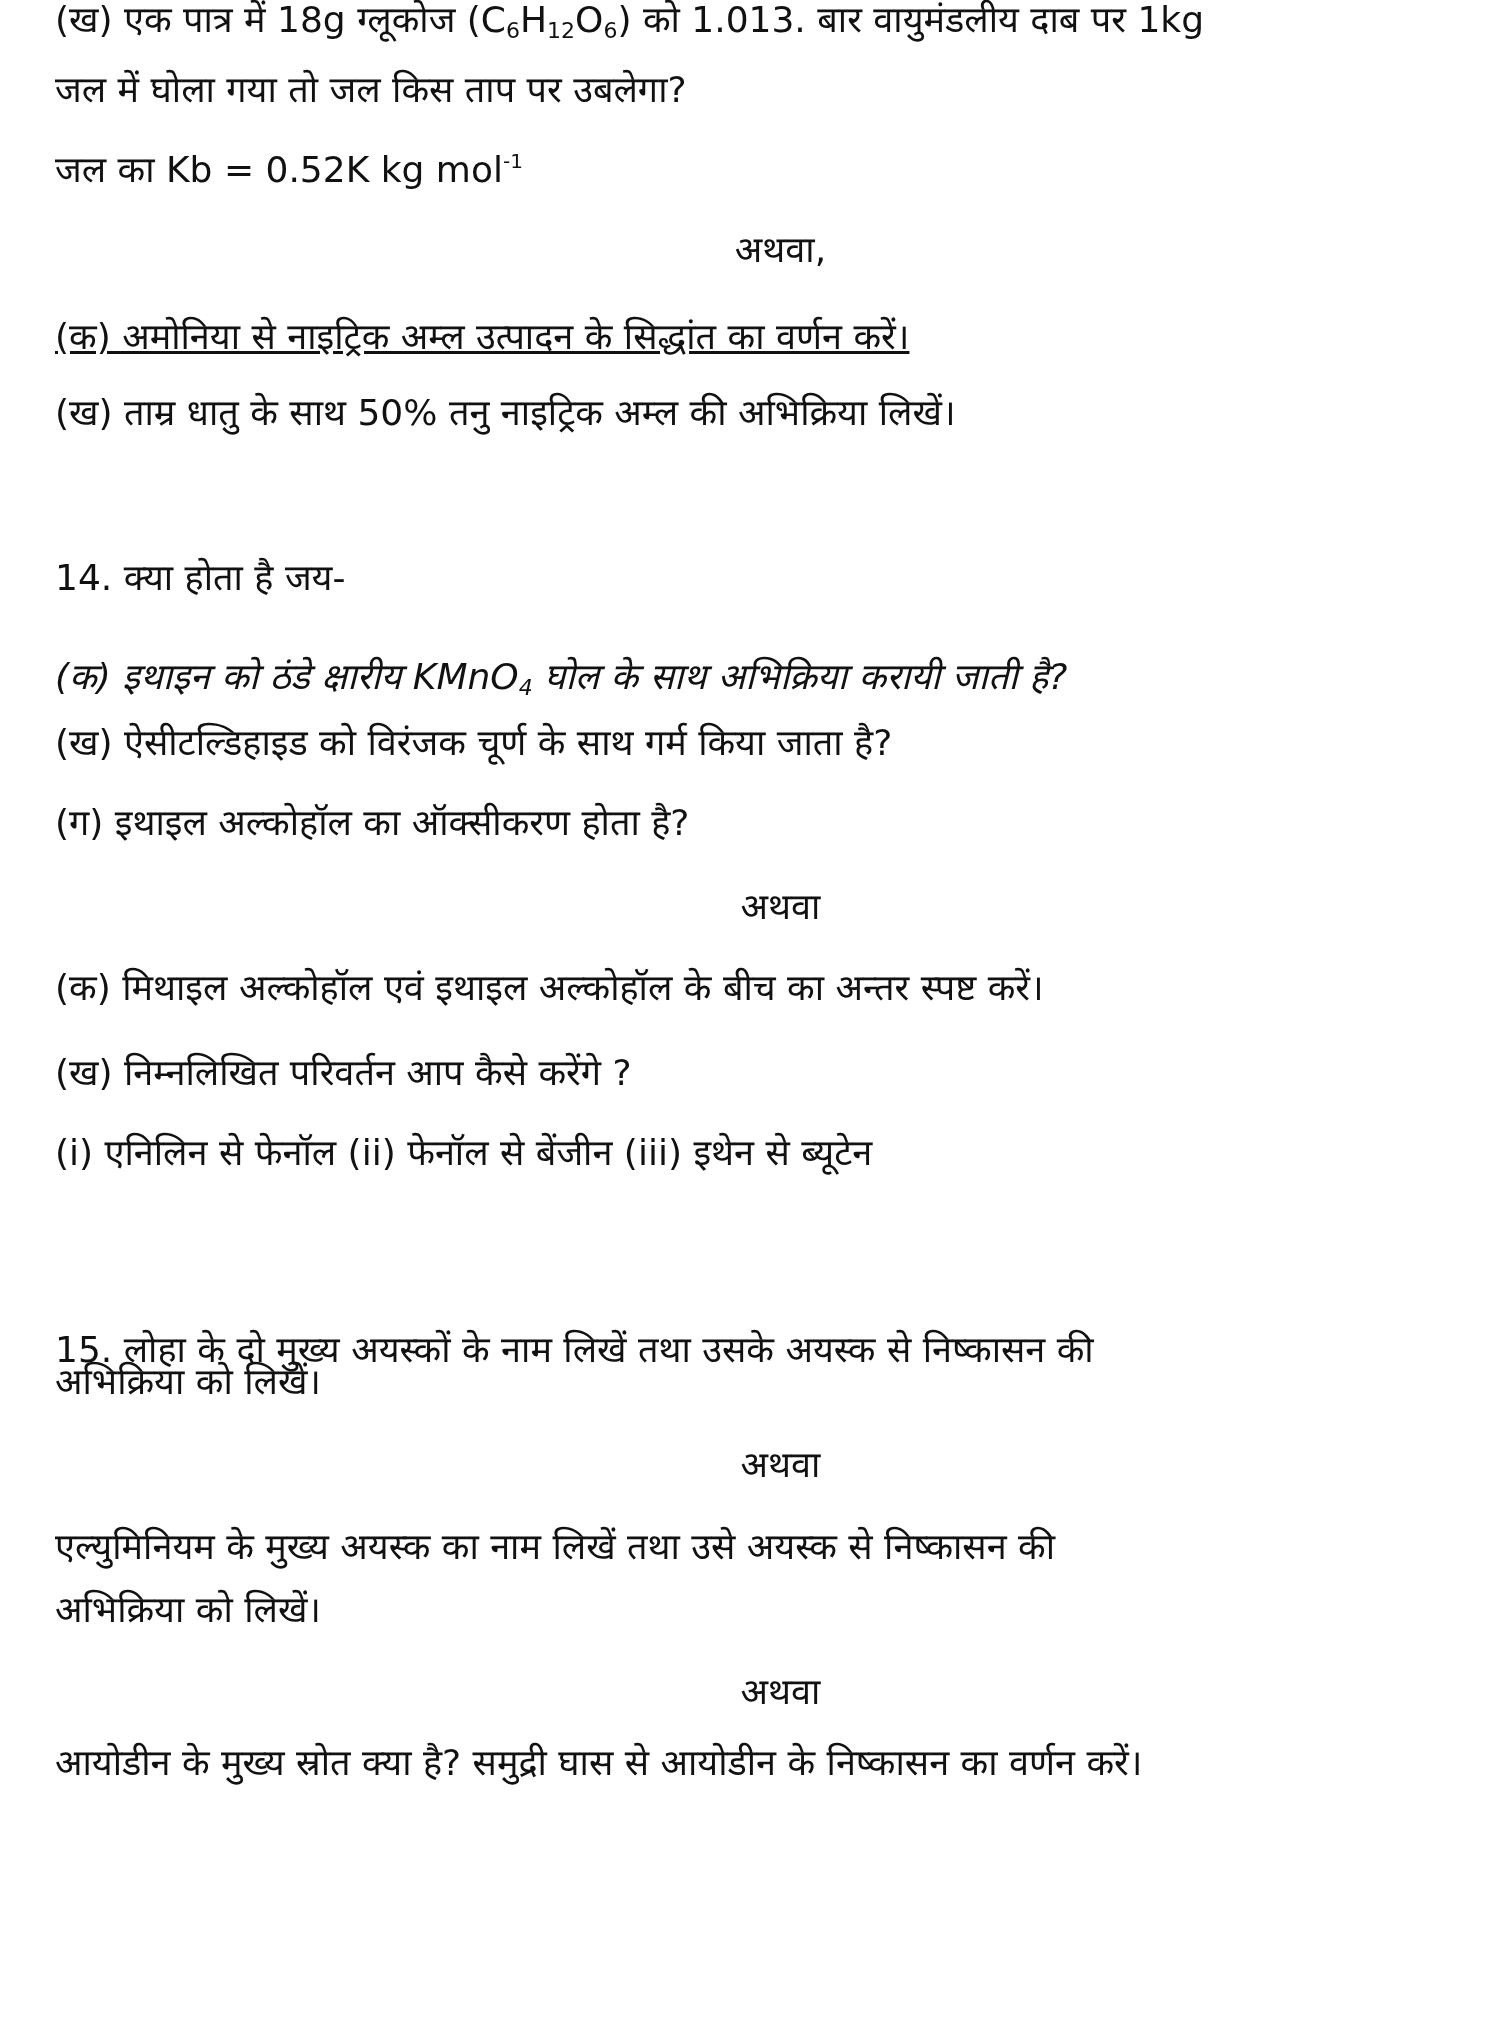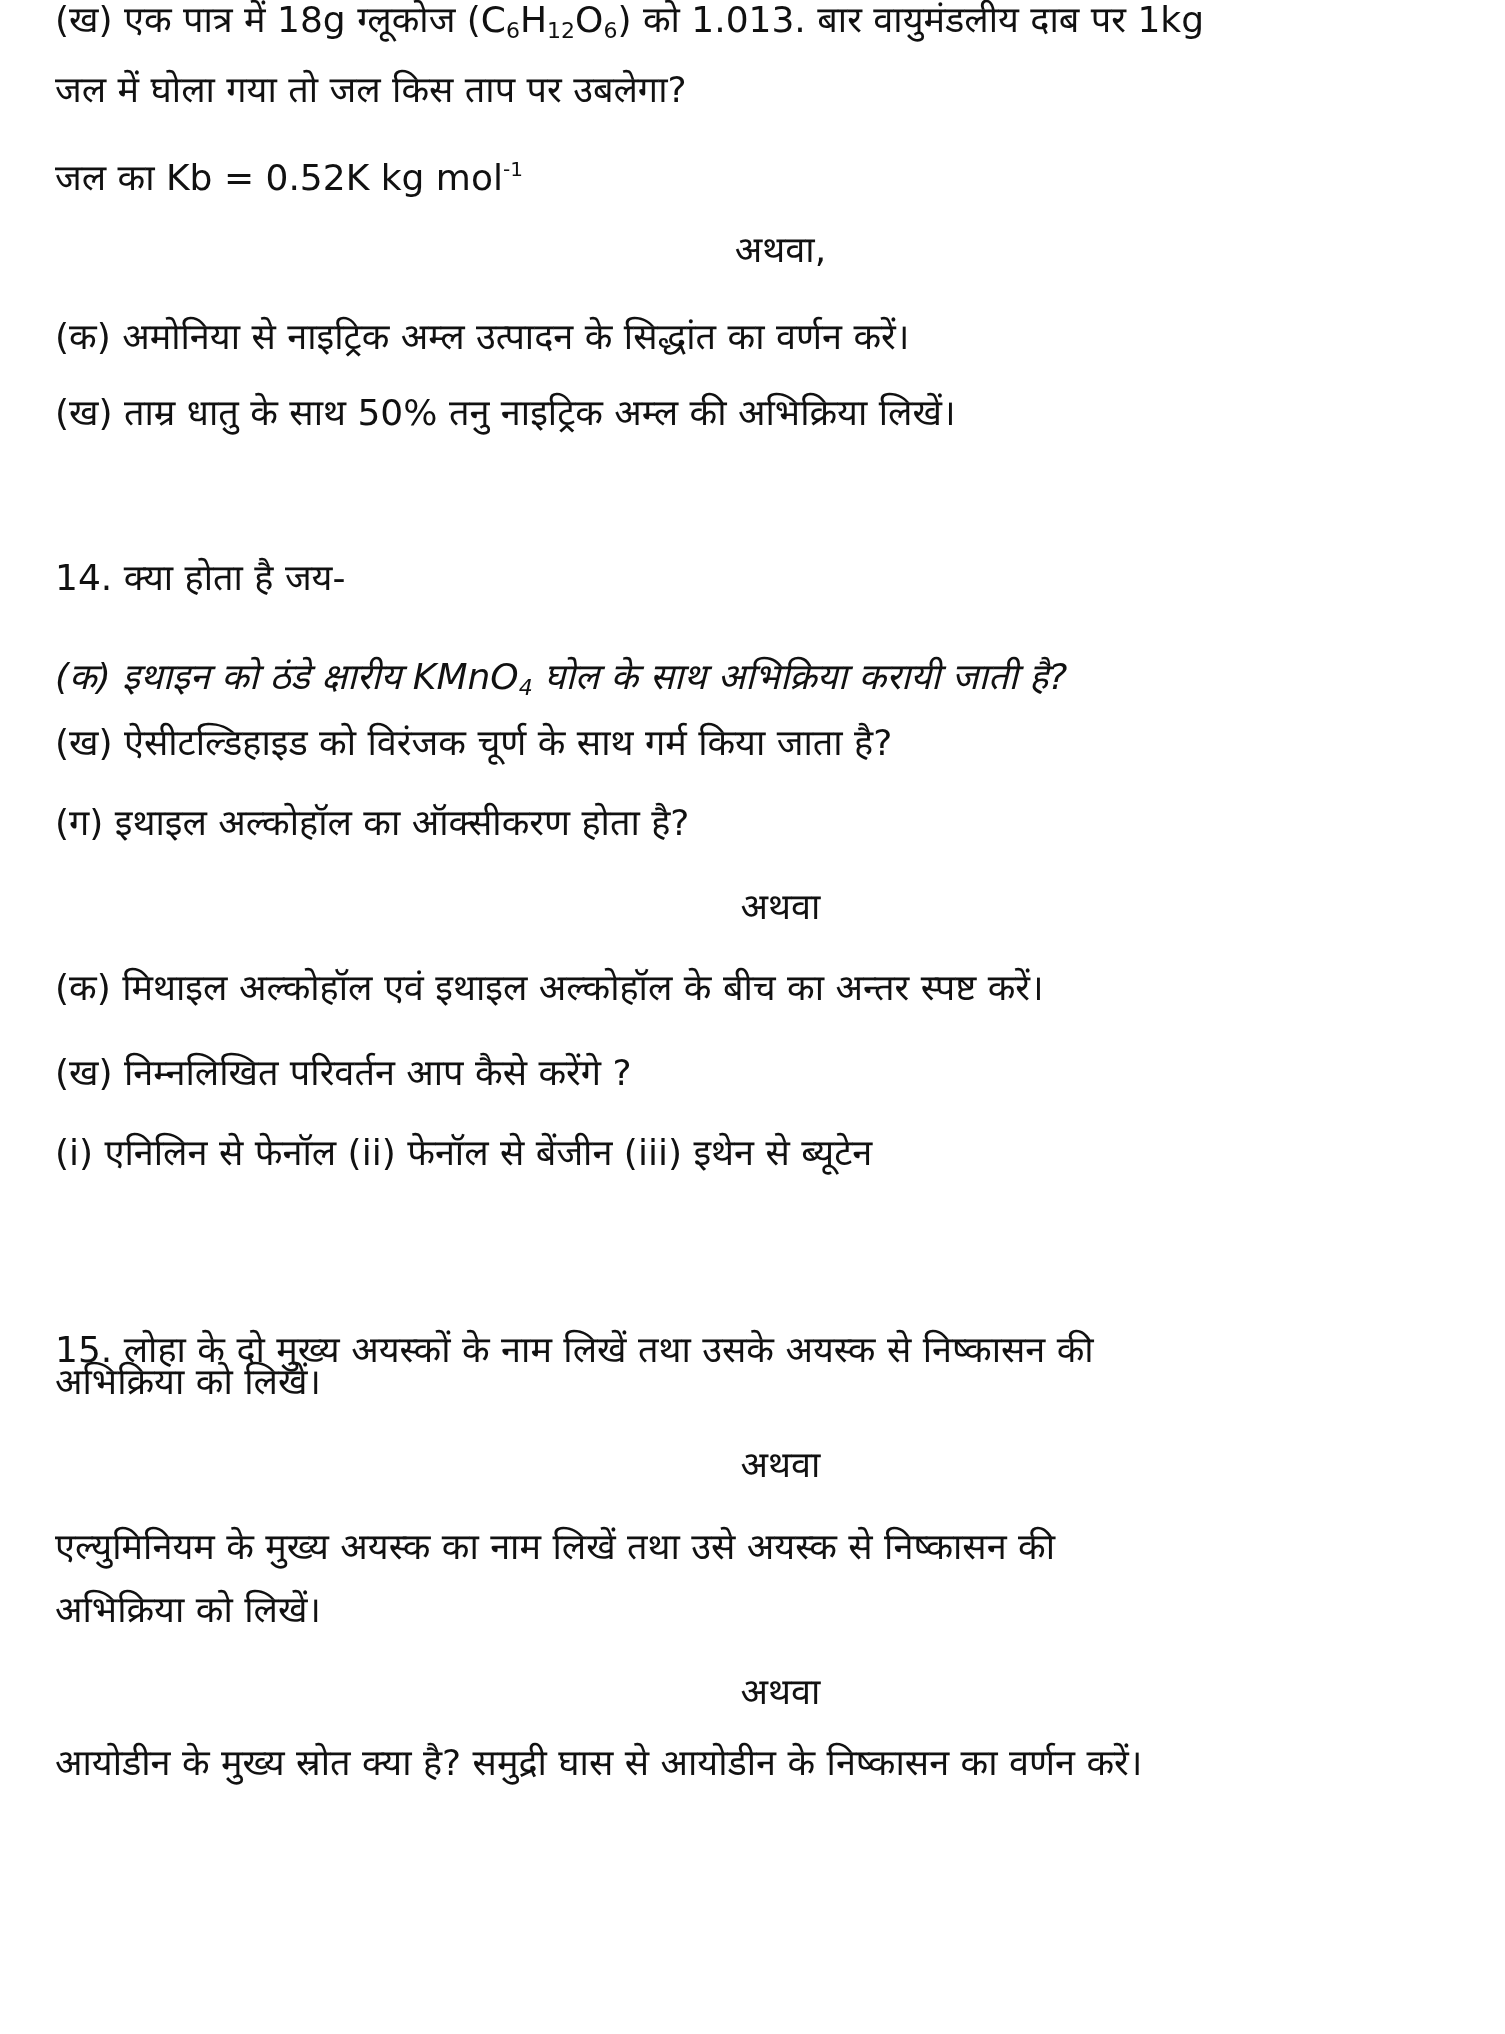--- a/index.html
+++ b/index.html
@@ -10,26 +10,26 @@
   sub { font-size: 22px; vertical-align: -6px; line-height: 0; }
   sup { font-size: 20px; vertical-align: 14px; line-height: 0; }
 </style>
 </head>
 <body>
 
 <div class="line" style="top:-4px;">
   <span>(ख) एक पात्र में 18g ग्लूकोज (C</span><sub>6</sub><span>H</span><sub>12</sub><span>O</span><sub>6</sub><span>) को 1.013. बार वायुमंडलीय दाब पर 1kg</span>
 </div>
 <div class="line" style="top:66px;">जल में घोला गया तो जल किस ताप पर उबलेगा?</div>
-<div class="line" style="top:154px;">
+<div class="line" style="top:146px;">
   <span>जल का Kb = 0.52K kg mol</span><sup>-1</sup>
 </div>
 
 <div class="line center" style="top:226px;">अथवा,</div>
-<div class="line" style="top:313px;">(क) अमोनिया से नाइट्रिक अम्ल उत्पादन के सिद्धांत का वर्णन करें।</div>
+<div class="line" style="top:313px;text-decoration:underline;">(क) अमोनिया से नाइट्रिक अम्ल उत्पादन के सिद्धांत का वर्णन करें।</div>
 <div class="line" style="top:389px;">(ख) ताम्र धातु के साथ 50% तनु नाइट्रिक अम्ल की अभिक्रिया लिखें।</div>
 
 <div class="line" style="top:554px;">14. क्या होता है जय-</div>
 <div class="line" style="top:653px;font-style:italic;">
   <span>(क) इथाइन को ठंडे क्षारीय KMnO</span><sub>4</sub><span> घोल के साथ अभिक्रिया करायी जाती है?</span>
 </div>
 <div class="line" style="top:719px;">(ख) ऐसीटल्डिहाइड को विरंजक चूर्ण के साथ गर्म किया जाता है?</div>
 <div class="line" style="top:799px;">(ग) इथाइल अल्कोहॉल का ऑक्सीकरण होता है?</div>
 
 <div class="line center" style="top:883px;">अथवा</div>

